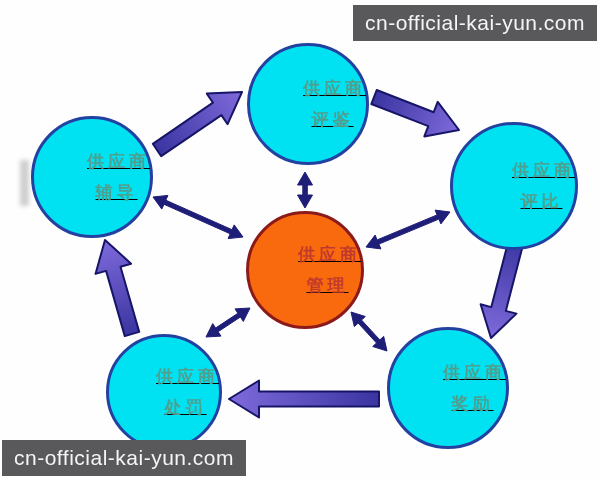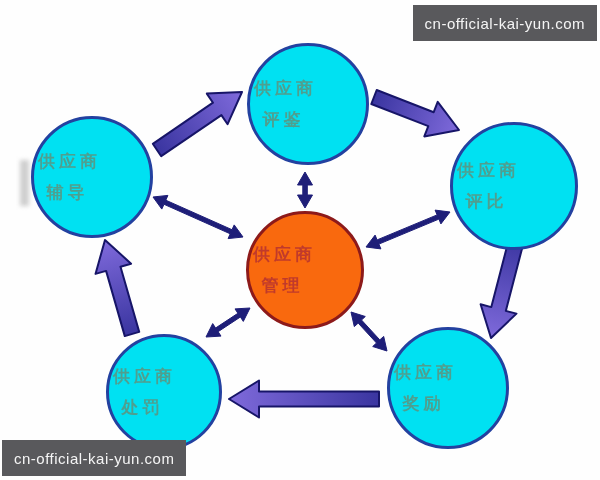--- a/index.html
+++ b/index.html
@@ -4,22 +4,23 @@
 <style>
   html,body{margin:0;padding:0;background:#ffffff;}
   .stage{
     position:relative;width:600px;height:480px;overflow:hidden;
     background:#fefefe;
     font-family:"Liberation Sans","DejaVu Sans",sans-serif;
   }
   #arrows-svg{position:absolute;left:0;top:0;width:600px;height:480px;}
   .node{
     position:absolute;border-radius:50%;
-    display:flex;align-items:center;justify-content:flex-start;
+    display:flex;align-items:center;justify-content:flex-end;
     box-sizing:border-box;
+    text-decoration:underline;
   }
   .node.cyan{
     background:var(--cyan,#00e1f2);
     border:3px solid var(--cyan-border,#2341a0);
   }
   .node.orange{
     background:var(--orange,#f9690e);
     border:3px solid var(--orange-border,#8d1a1a);
   }
   .node .label{
@@ -35,21 +36,21 @@
   .node-left{left:31px;top:116px;width:122px;height:122px;}
   .node-right{left:450px;top:122px;width:128px;height:128px;}
   .node-center{left:246px;top:211px;width:118px;height:118px;}
   .node-bottom-left{left:106px;top:334px;width:116px;height:116px;}
   .node-bottom-right{left:387px;top:327px;width:122px;height:122px;}
 
   .watermark{
     position:absolute;height:36px;display:flex;align-items:center;
     padding:8px 12px;box-sizing:border-box;
     background:var(--wm-bg,#59595c);color:var(--wm-text,#f5f5f5);
-    font-size:15px;letter-spacing:.5px;
+    font-size:21px;letter-spacing:.5px;
     font-family:"Liberation Sans","DejaVu Sans",sans-serif;
   }
   .watermark.tr{top:5px;right:3px;}
   .watermark.bl{bottom:4px;left:2px;}
 
   .edge-artifact{
     position:absolute;left:20px;top:160px;width:9px;height:46px;
     background:#cfcfcf;filter:blur(2px);
   }
 </style>

